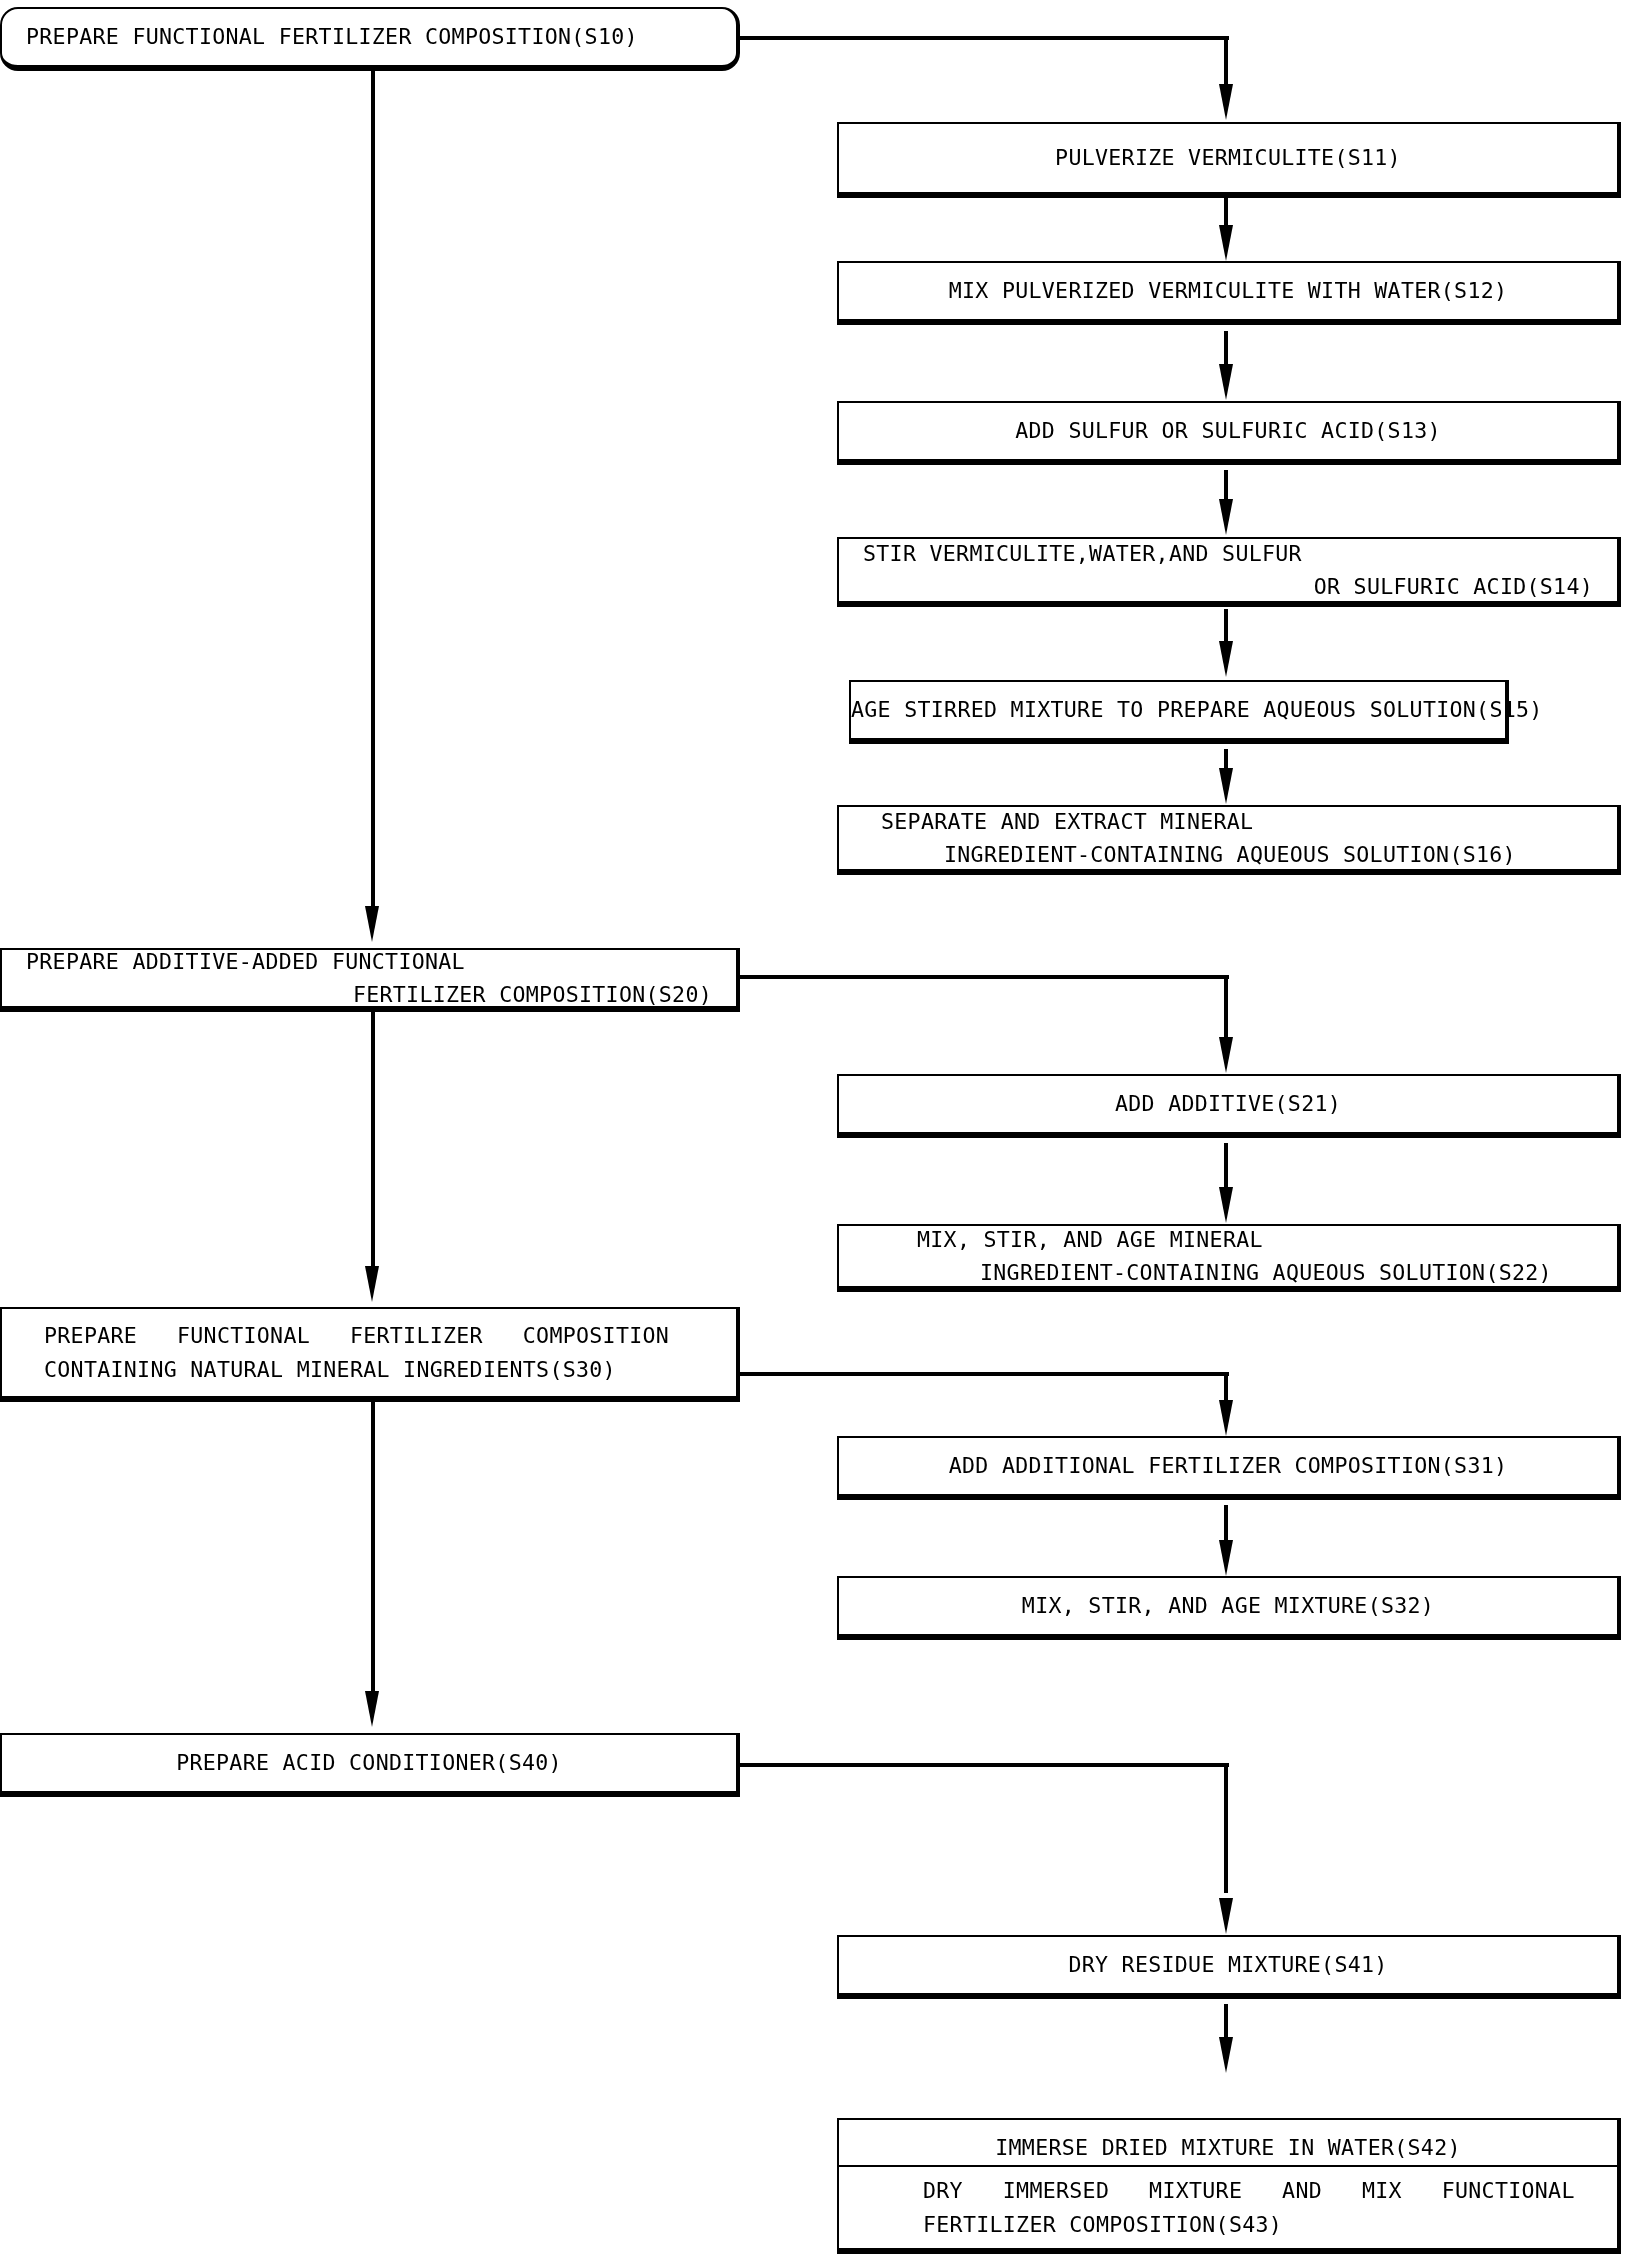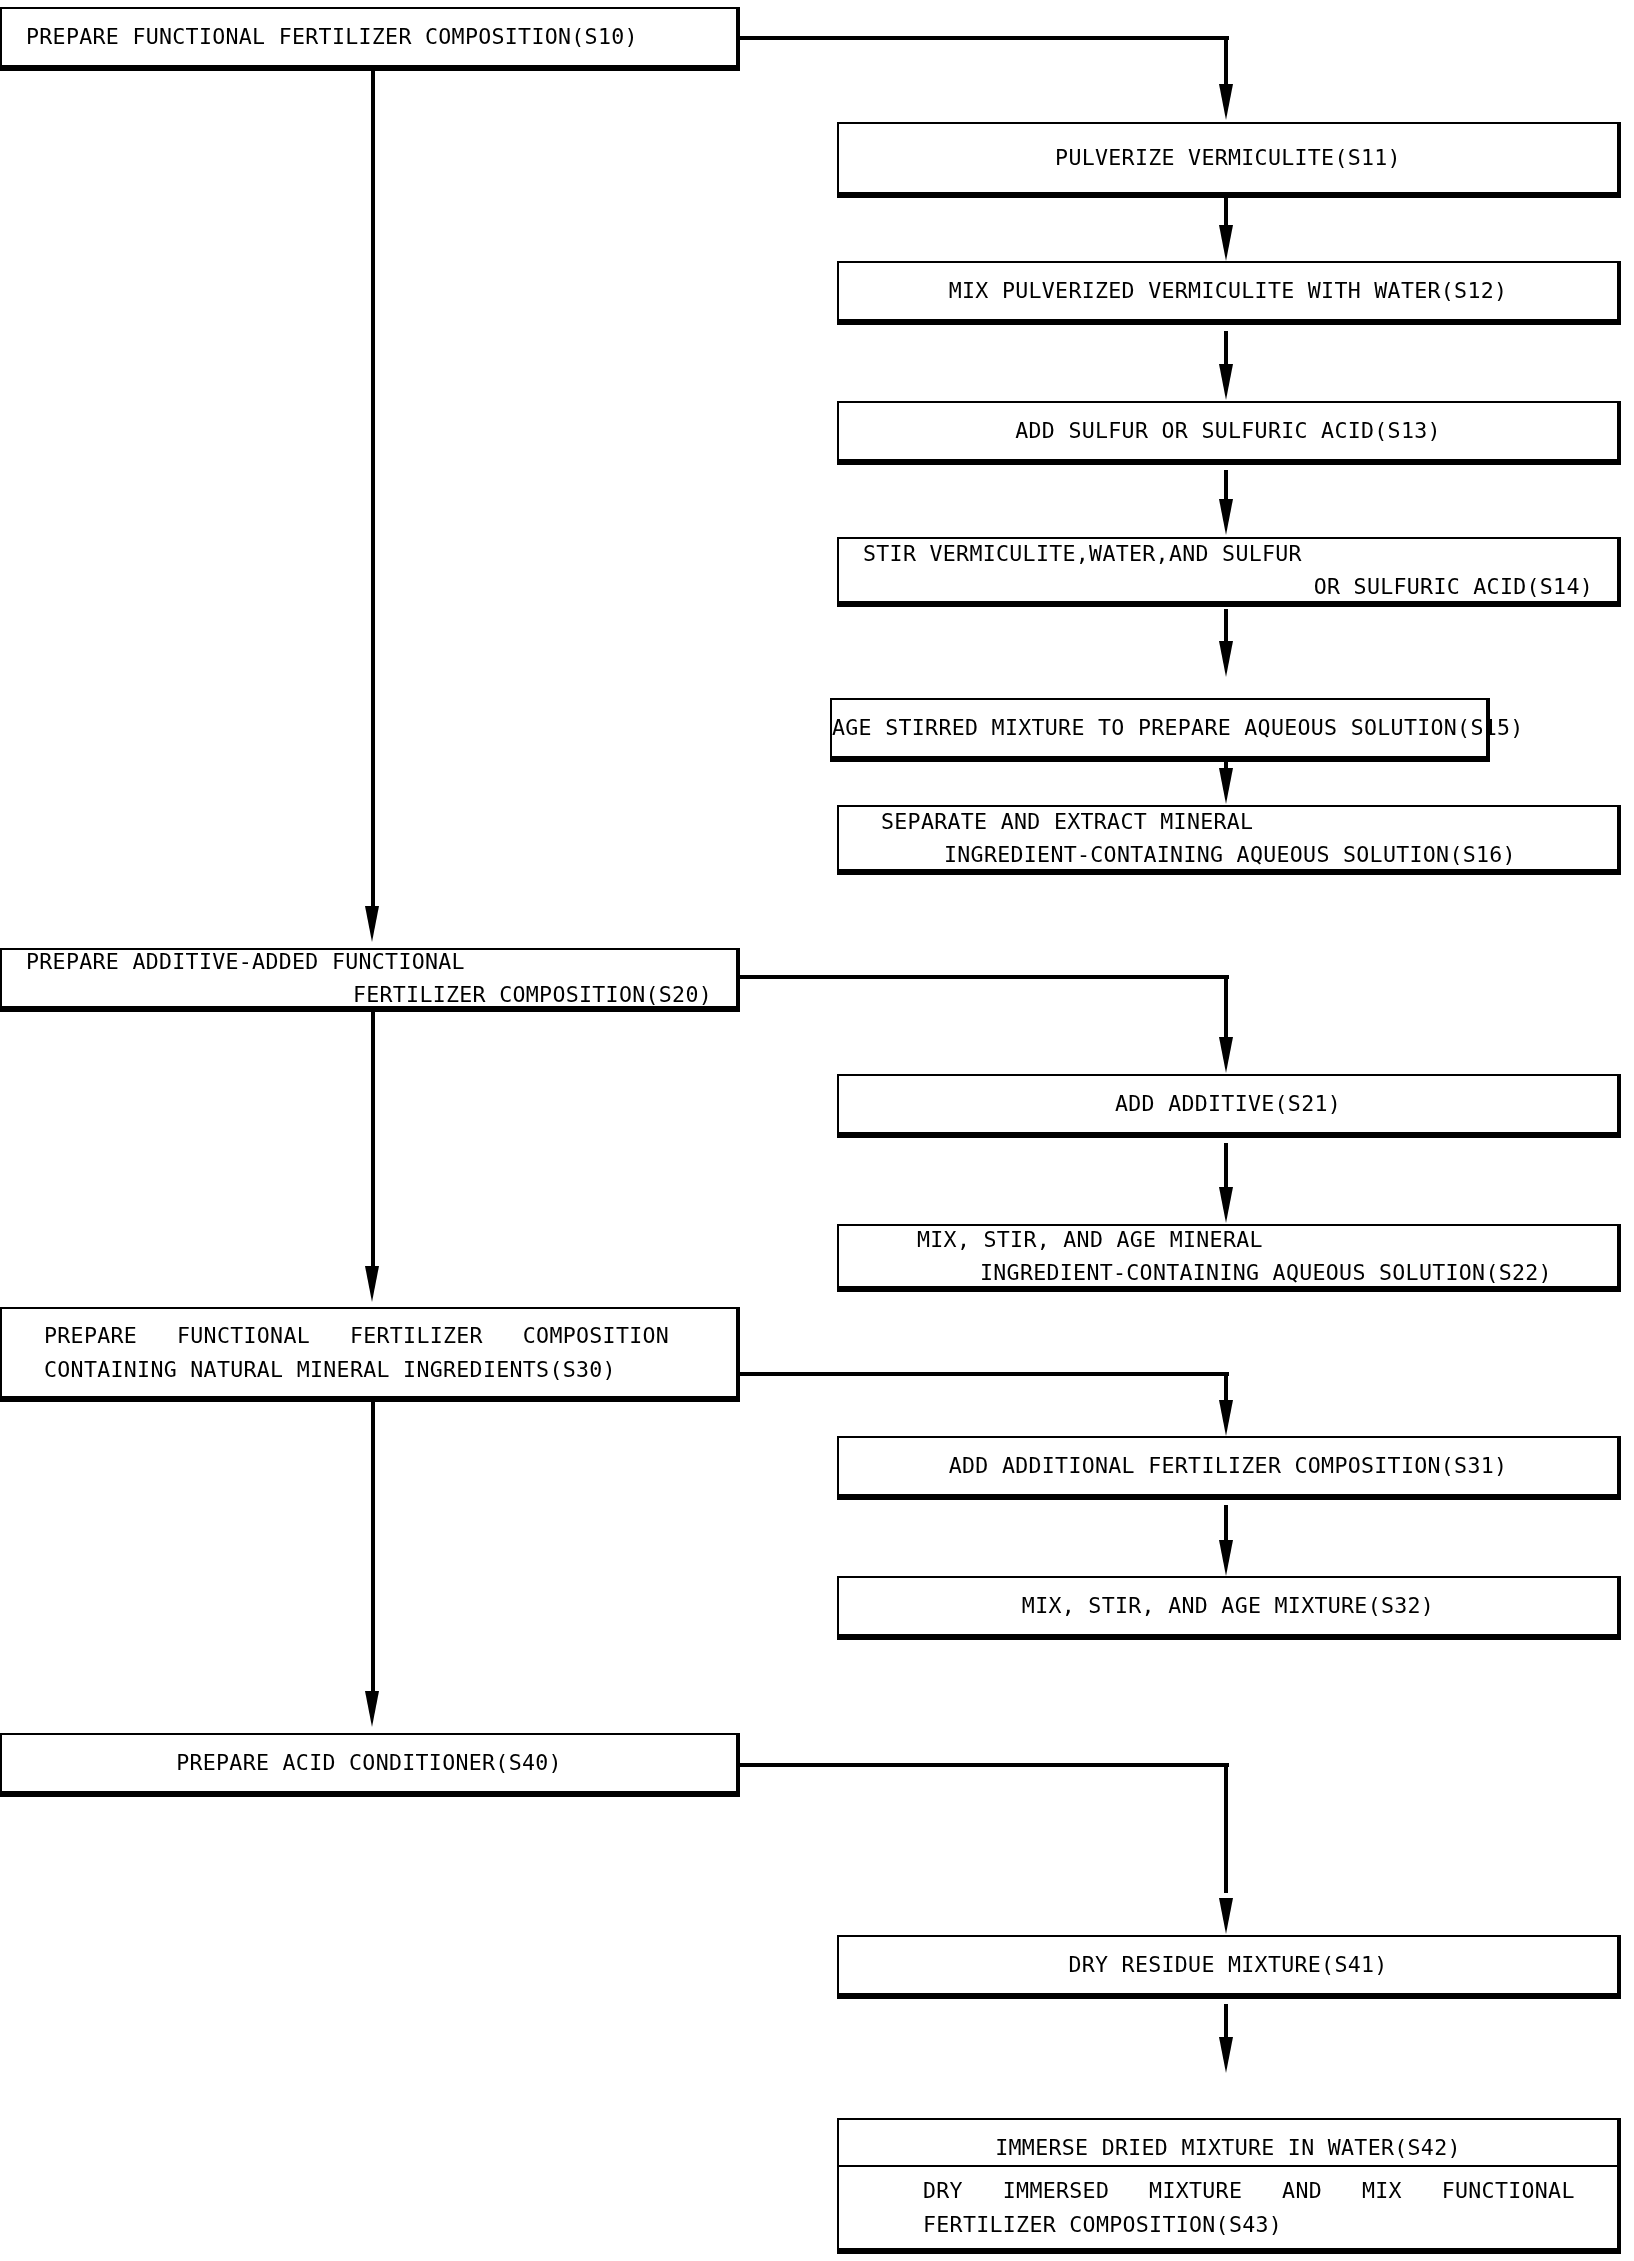--- a/index.html
+++ b/index.html
@@ -118,42 +118,42 @@
   <div class="hline" style="left:738px; top:1763px; width:491px;"></div>
   <div class="vline" style="left:1224px; top:1763px; height:130px;"></div>
   <div class="arrow" style="left:1219px; top:1898px;"></div>
 
   <div class="vline" style="left:1224px; top:2004px; height:39px;"></div>
   <div class="arrow" style="left:1219px; top:2037px;"></div>
 
   <div class="vline" style="left:1224px; top:2143px; height:9.8px;"></div>
   <div class="arrow" style="left:1219px; top:2131px;"></div>
 
-  <div class="box" style="left:0px; top:7px; width:740px; height:64px;">
+  <div class="box" style="left:0px; top:7px; width:740px; height:64px;border-radius:18px;">
     <span class="ln tl">PREPARE FUNCTIONAL FERTILIZER COMPOSITION(S10)</span>
   </div>
 
   <div class="box" style="left:837px; top:122px; width:784px; height:76px;">
     <span class="ln tc">PULVERIZE VERMICULITE(S11)</span>
   </div>
 
   <div class="box" style="left:837px; top:261px; width:784px; height:64px;">
     <span class="ln tc">MIX PULVERIZED VERMICULITE WITH WATER(S12)</span>
   </div>
 
   <div class="box" style="left:837px; top:401px; width:784px; height:64px;">
     <span class="ln tc">ADD SULFUR OR SULFURIC ACID(S13)</span>
   </div>
 
   <div class="box" style="left:837px; top:537px; width:784px; height:70px;">
     <span class="ln tl">STIR VERMICULITE,WATER,AND SULFUR</span>
     <span class="ln tr">OR SULFURIC ACID(S14)</span>
   </div>
 
-  <div class="box" style="left:830px; top:680px; width:660px; height:64px;margin-top:18px;">
+  <div class="box" style="left:849px; top:680px; width:660px; height:64px;">
     <span class="ln tc">AGE STIRRED MIXTURE TO PREPARE AQUEOUS SOLUTION(S15)</span>
   </div>
 
   <div class="box" style="left:837px; top:805px; width:784px; height:70px;">
     <span class="ln tj2">SEPARATE AND EXTRACT MINERAL</span>
     <span class="ln ind">INGREDIENT-CONTAINING AQUEOUS SOLUTION(S16)</span>
   </div>
 
   <div class="box" style="left:0px; top:948px; width:740px; height:64px;">
     <span class="ln tl">PREPARE ADDITIVE-ADDED FUNCTIONAL</span>

